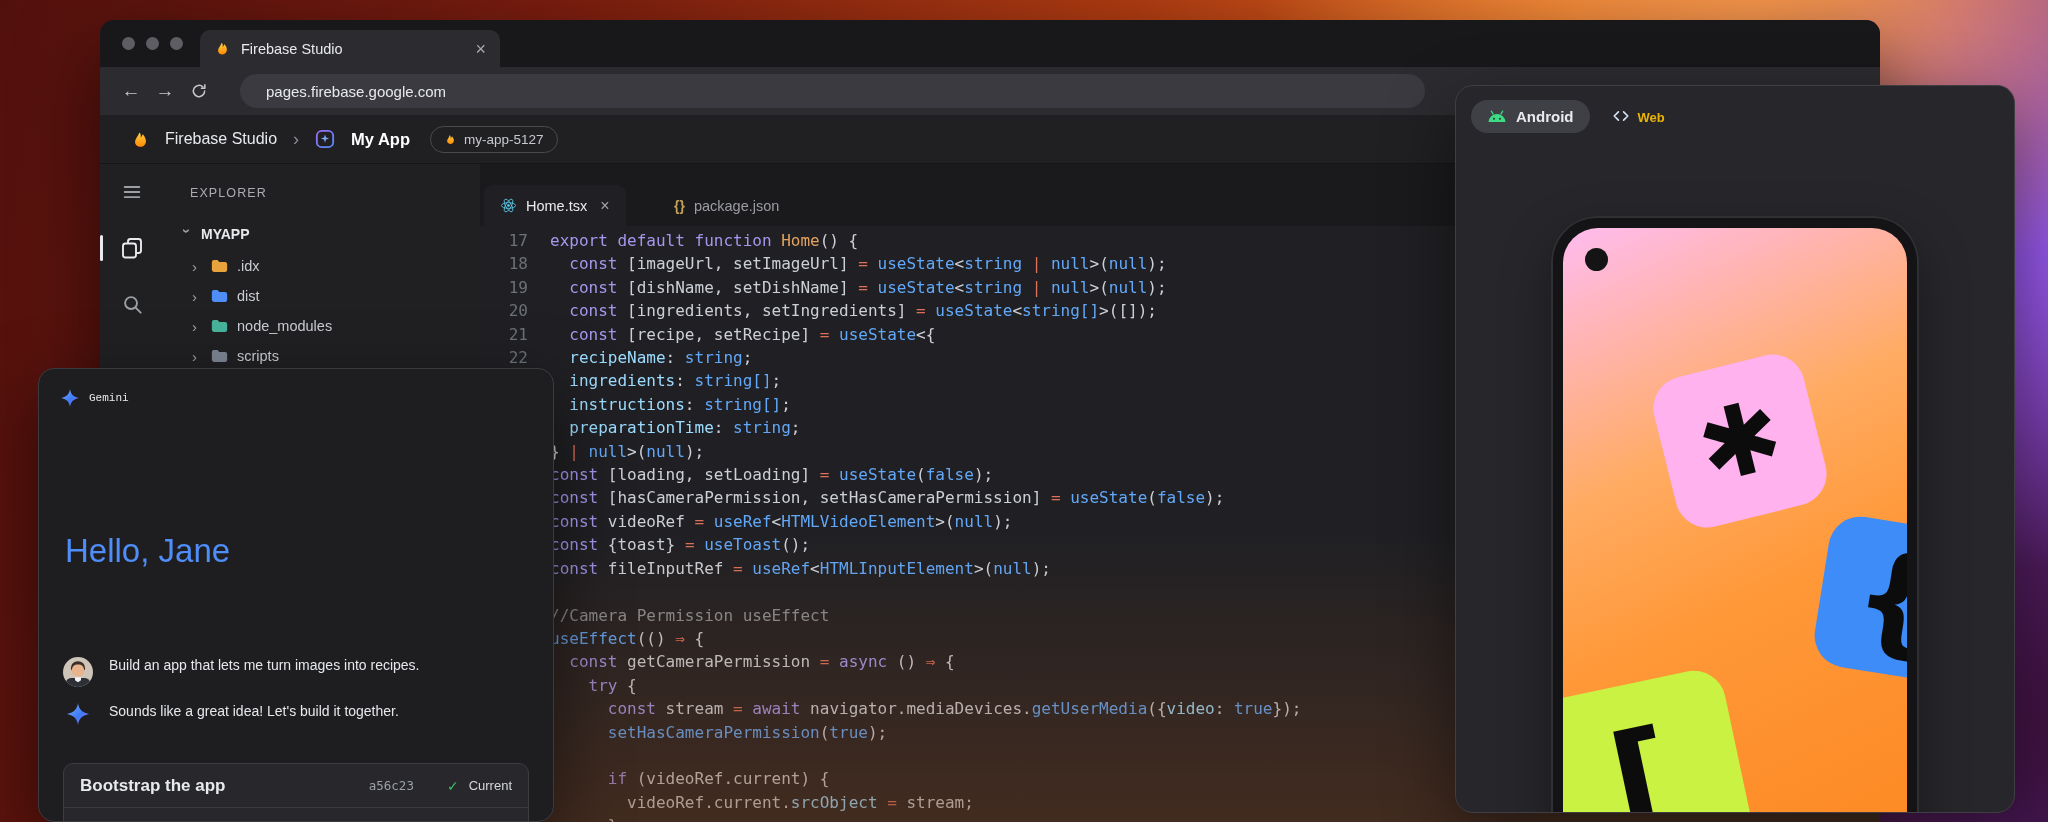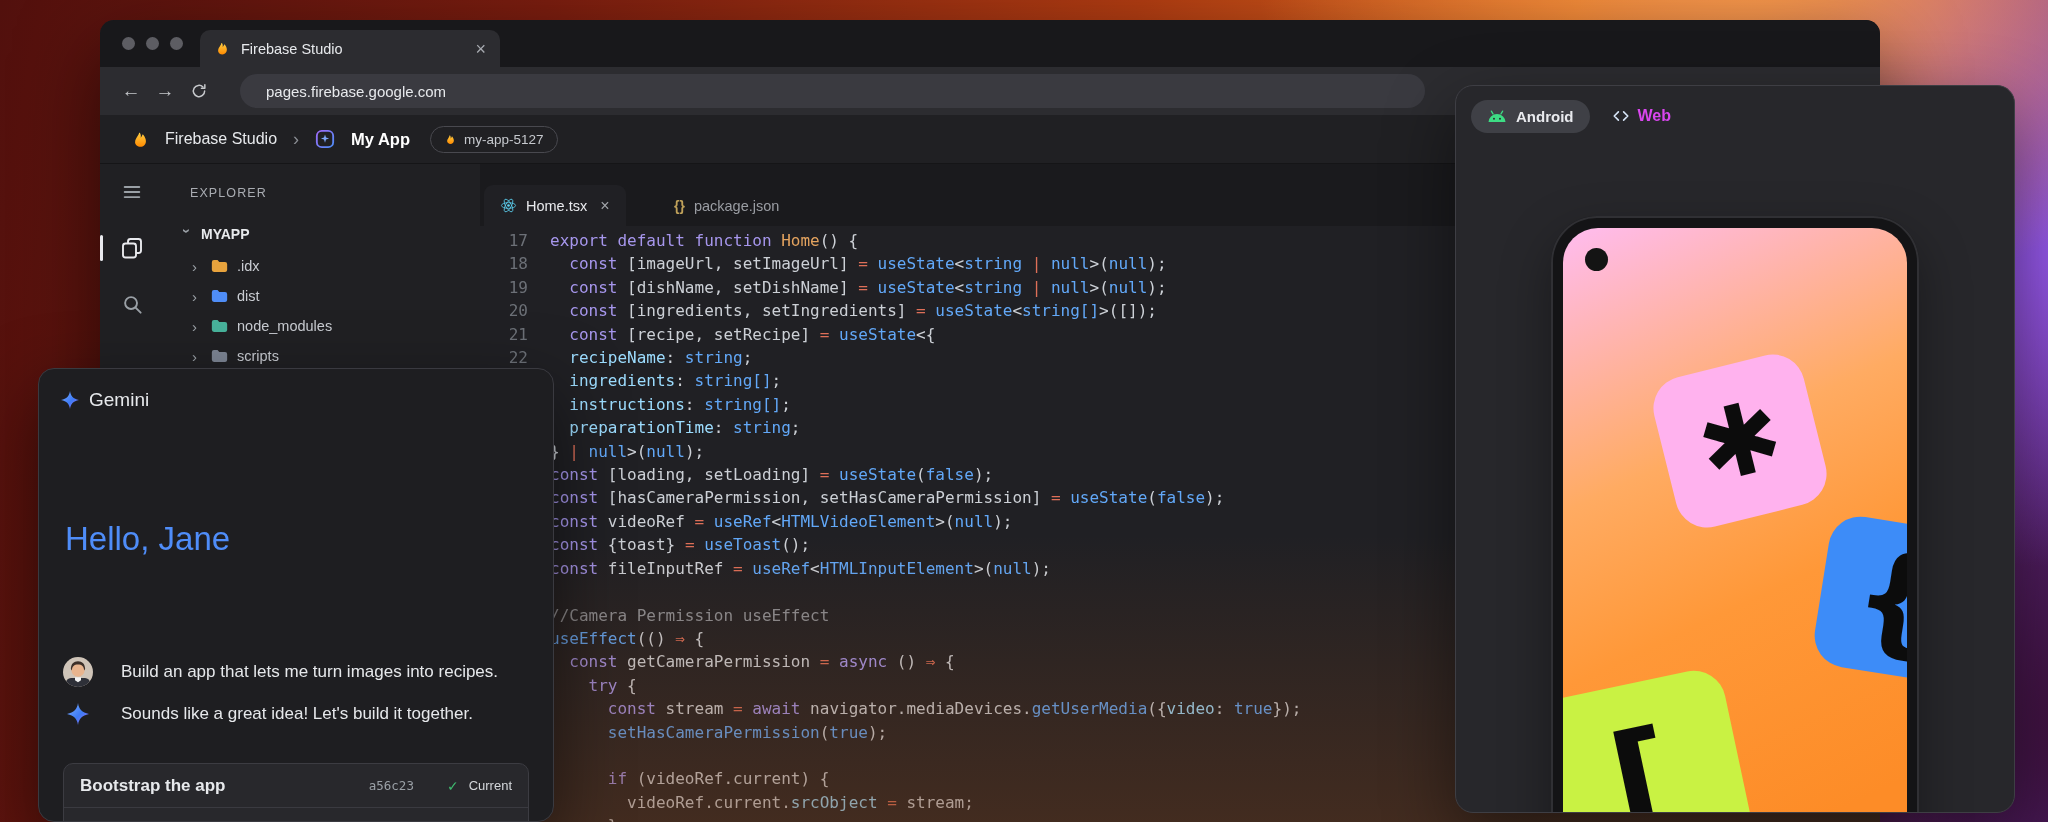--- a/index.html
+++ b/index.html
@@ -69,45 +69,45 @@
   .code::after{content:""; position:absolute; inset:0;
     background:linear-gradient(180deg, rgba(32,32,36,0) 52%, rgba(122,62,24,.38) 100%); pointer-events:none;}
   .code-line{display:flex; white-space:pre;}
   .ln{width:32px; text-align:right; margin:0 22px 0 16px; color:#6c7077; flex:none;}
   .tk-k{color:#a696ec;} .tk-b{color:#62a8f8;} .tk-o{color:#de6f58;}
   .tk-fn{color:#e3a35f;} .tk-pr{color:#9cdcfe;} .tk-p{color:#ccd0d6;} .tk-c{color:#8b8e94;}
 
   
   .gemini{position:absolute; left:38px; top:368px; width:516px; height:454px; background:#1e1e21;
     border:1px solid #3a3a40; border-radius:16px; box-shadow:0 26px 70px rgba(0,0,0,.5); overflow:hidden;}
-  .gem-head{display:flex; align-items:center; gap:10px; padding:20px 0 0 22px; font-size:19px; color:#e7e9ec;}
+  .gem-head{display:flex; align-items:center; gap:10px; padding:20px 0 0 22px; font-size:11px; color:#e7e9ec;font-family:Liberation Mono, monospace;}
   .greet{position:absolute; left:26px; top:148px; font-size:33px; font-weight:500; line-height:43px;}
-  .g1{color:#4f8df9;} .g2{color:#9aa0a6;}
-  .msg{position:absolute; left:24px; display:flex; align-items:center; gap:28px; color:#e6e8eb; font-size:17px;}
+  .g1{color:#4f8df9;margin-top:12px;} .g2{color:#9aa0a6;}
+  .msg{position:absolute; left:24px; display:flex; gap:16px; color:#e6e8eb; font-size:14px;}
   .msg.user{top:288px;} .msg.ai{top:334px;}
   .avatar{width:30px; height:30px; border-radius:50%; overflow:hidden; flex:none;}
   .aiic{width:30px; display:flex; justify-content:center; flex:none;}
   .task{position:absolute; left:24px; top:394px; width:466px; background:#28282c; border:1px solid #3c3c42; border-radius:10px;}
   .task-row1{display:flex; align-items:center; height:43px; padding:0 16px; gap:10px;}
   .task-title{flex:1; font-size:17px; font-weight:700; color:#e7e9ec;}
   .commit{font-family:"DejaVu Sans Mono", monospace; font-size:12.5px; color:#9aa0a6; margin-right:23px;}
   .check{color:#3fba6f; font-size:14px;}
   .status{font-size:13px; color:#d4d7db;}
   .task-div{height:1px; background:#3a3a40;}
   .task-row2{display:flex; align-items:center; height:42px; padding:0 16px; gap:9px;}
   .task-file{flex:1; font-size:14px; color:#c3c6cb;}
   .diff{font-size:13px; color:#3fba6f; font-family:"DejaVu Sans Mono", monospace;}
 
   
   .preview{position:absolute; left:1455px; top:85px; width:560px; height:728px; background:#27272b;
     border:1px solid #3e3e44; border-radius:18px; box-shadow:0 24px 70px rgba(0,0,0,.45); overflow:hidden;}
   .ptabs{position:absolute; top:13px; left:15px; display:flex; align-items:center; gap:12px;}
   .pill{display:flex; align-items:center; gap:9px; background:#3f4046; border-radius:20px; padding:8px 16px;
     font-size:15px; font-weight:600; color:#e9eaee;}
-  .webtab{display:flex; align-items:flex-start; gap:8px; padding:8px 10px; font-size:16px; font-weight:600; color:#d946ef;}
+  .webtab{display:flex; align-items:flex-end; gap:8px; padding:8px 10px; font-size:13px; font-weight:600; color:#eab308;}
   .phone{position:absolute; left:95px; top:130px; width:368px; height:700px; background:#141416; border-radius:46px;
     padding:12px; box-shadow:inset 0 0 0 2px #303034, 0 20px 50px rgba(0,0,0,.35);}
   .screen{position:relative; width:344px; height:676px; border-radius:35px; overflow:hidden;
     background:linear-gradient(155deg,#ffbcf0 0%, #ffab62 34%, #ff9838 55%, #fd8c27 85%);}
   .cam{position:absolute; left:22px; top:20px; width:23px; height:23px; border-radius:50%; background:#141414;}
   .tile{position:absolute; display:flex; align-items:center; justify-content:center; border-radius:32px;
     color:#0c0c0c; font-family:"DejaVu Sans", sans-serif;}
   .tile.t0{left:100px; top:136px; width:154px; height:154px; transform:rotate(-14deg); font-size:98px;}
   .tile.t1{left:258px; top:295px; width:152px; height:152px; transform:rotate(9deg); font-size:118px; font-weight:700;}
   .tile.t2{left:-18px; top:455px; width:196px; height:196px; transform:rotate(-12deg); font-size:132px; font-weight:700;}

